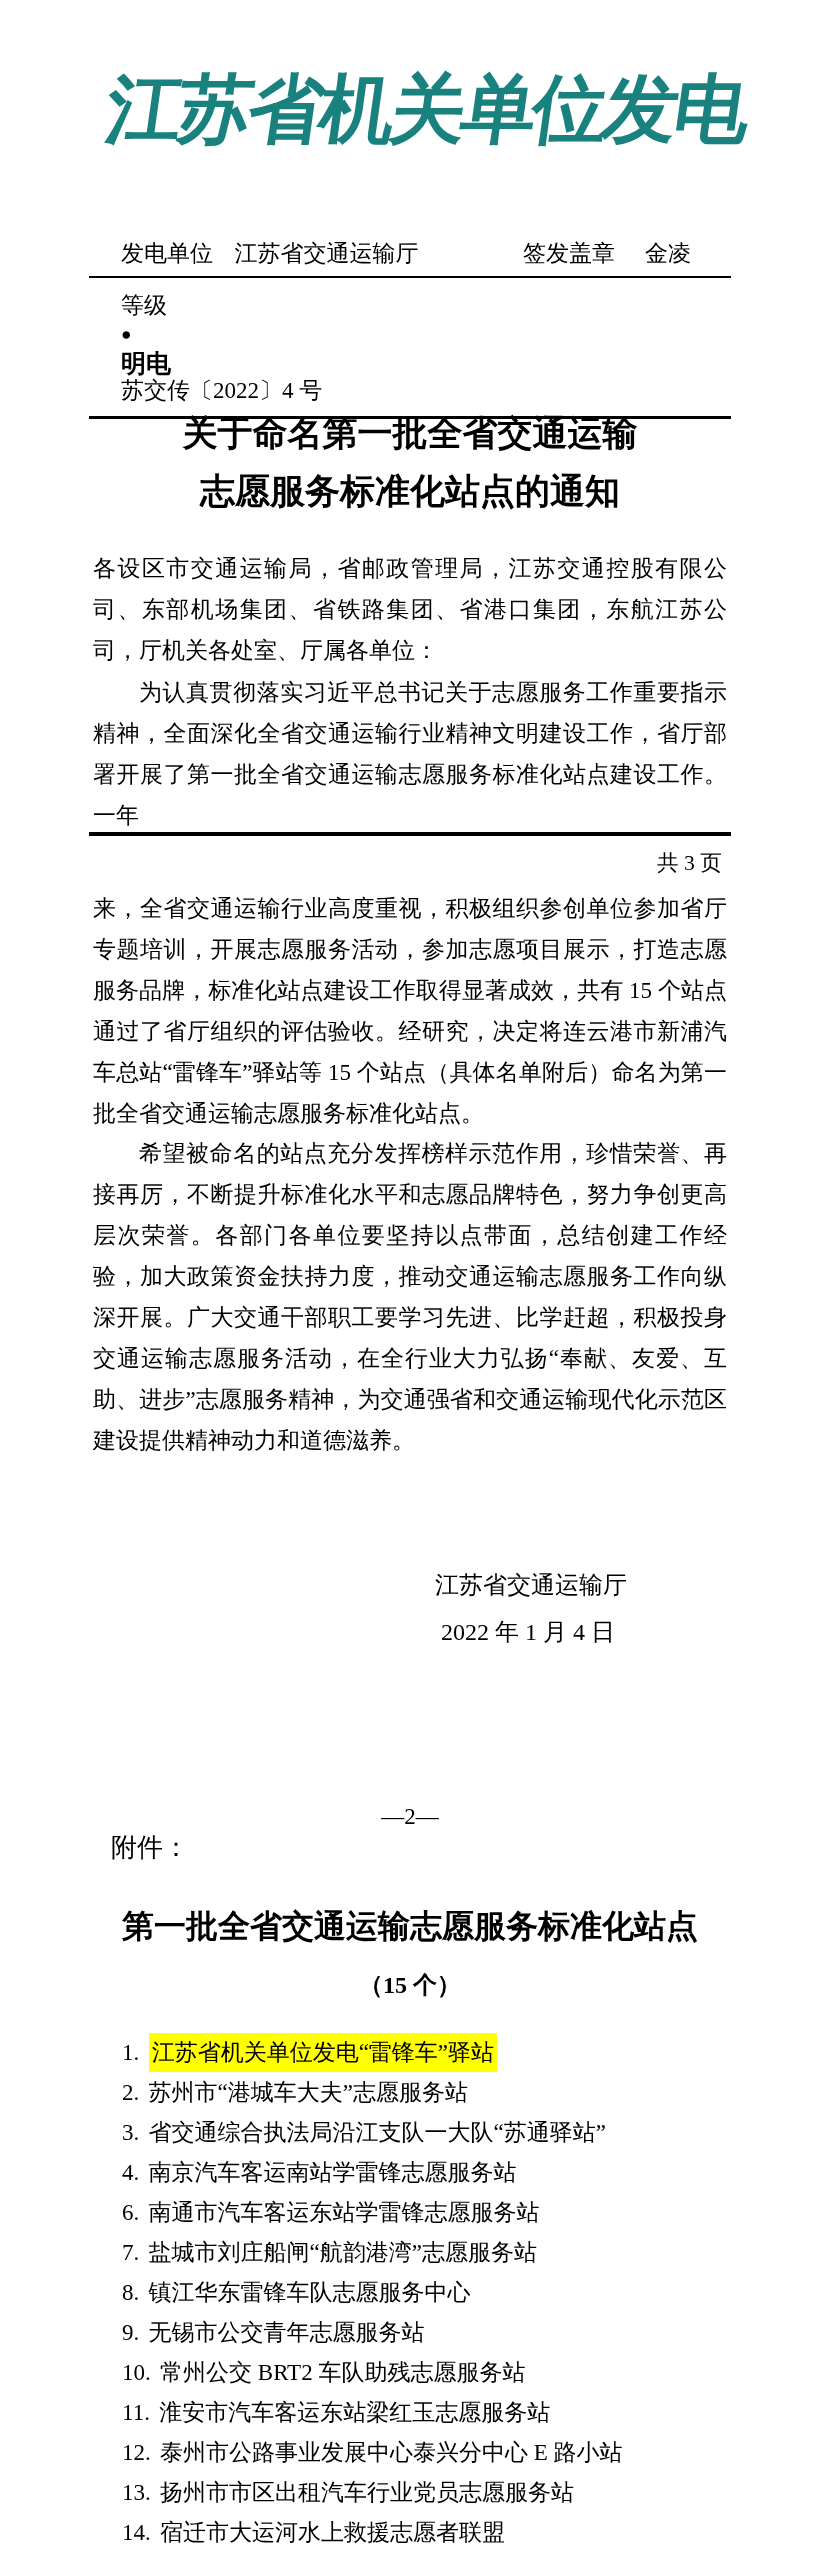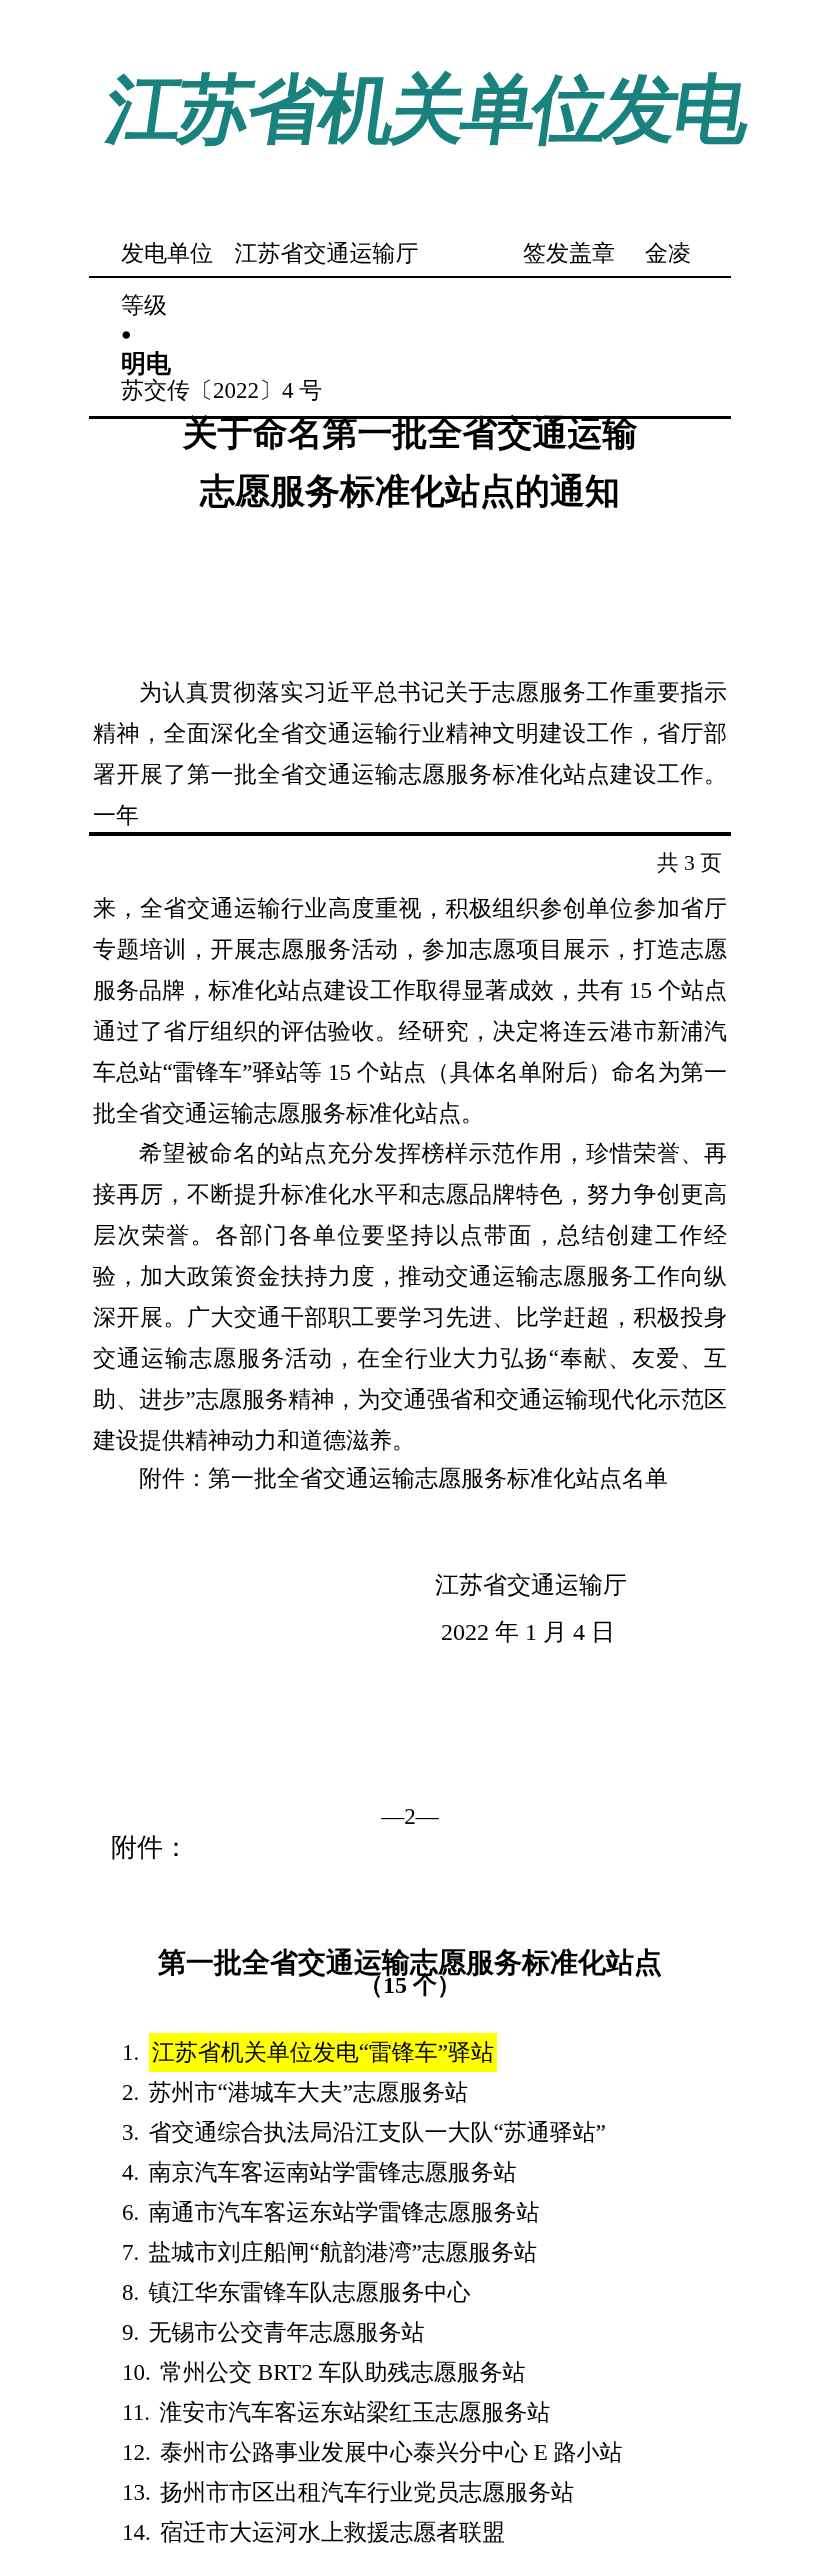--- a/index.html
+++ b/index.html
@@ -73,21 +73,21 @@
   }
   .pg2{top:1802px;}
   
   .attach-label{
     position:absolute; left:111px; top:1832px;
     font-family:"Liberation Sans","DejaVu Sans",sans-serif;
     font-size:26px; line-height:31px;
   }
   .attach-title{
     position:absolute; left:93px; top:1906px; width:634px;
-    text-align:center; font-size:28px; font-weight:bold; line-height:41px;margin-top:36px;
+    text-align:center; font-size:32px; font-weight:bold; line-height:41px;
   }
   .attach-count{
     position:absolute; left:93px; top:1970px; width:634px;
     text-align:center; font-size:24px; font-weight:bold; line-height:31px;
   }
   .station-list{
     position:absolute; left:122px; top:2033px; width:608px;
     font-size:23px; line-height:40px;
   }
   .station-item{white-space:nowrap;}
@@ -121,32 +121,32 @@
       <span>苏交传〔2022〕4 号</span>
       <span class="rpad"></span>
     </div>
   </div>
 
   <div class="doc-title">
     <div>关于命名第一批全省交通运输</div>
     <div>志愿服务标准化站点的通知</div>
   </div>
 
+  <div class="para p-recipients">各设区市交通运输局，省邮政管理局，江苏交通控股有限公司、东部机场集团、省铁路集团、省港口集团，东航江苏公司，厅机关各处室、厅属各单位：</div>
 
   <div class="para p-intro indent">为认真贯彻落实习近平总书记关于志愿服务工作重要指示精神，全面深化全省交通运输行业精神文明建设工作，省厅部署开展了第一批全省交通运输志愿服务标准化站点建设工作。一年</div>
 
   <div class="page-sep"></div>
 
   <div class="page-count">共 3 页</div>
 
   <div class="para p-continue">来，全省交通运输行业高度重视，积极组织参创单位参加省厅专题培训，开展志愿服务活动，参加志愿项目展示，打造志愿服务品牌，标准化站点建设工作取得显著成效，共有 15 个站点通过了省厅组织的评估验收。经研究，决定将连云港市新浦汽车总站“雷锋车”驿站等 15 个站点（具体名单附后）命名为第一批全省交通运输志愿服务标准化站点。</div>
 
   <div class="para p-hope indent">希望被命名的站点充分发挥榜样示范作用，珍惜荣誉、再接再厉，不断提升标准化水平和志愿品牌特色，努力争创更高层次荣誉。各部门各单位要坚持以点带面，总结创建工作经验，加大政策资金扶持力度，推动交通运输志愿服务工作向纵深开展。广大交通干部职工要学习先进、比学赶超，积极投身交通运输志愿服务活动，在全行业大力弘扬“奉献、友爱、互助、进步”志愿服务精神，为交通强省和交通运输现代化示范区建设提供精神动力和道德滋养。</div>
 
-  <div class="para p-attachref indent">附件：第一批全省交通运输志愿服务标准化站点名单</div>
 
   <div class="signature">江苏省交通运输厅</div>
 
   <div class="sign-date">2022 年 1 月 4 日</div>
 
   <div class="pg-marker pg2">—2—</div>
 
   <div class="attach-label">附件：</div>
 
   <div class="attach-title">第一批全省交通运输志愿服务标准化站点</div>

